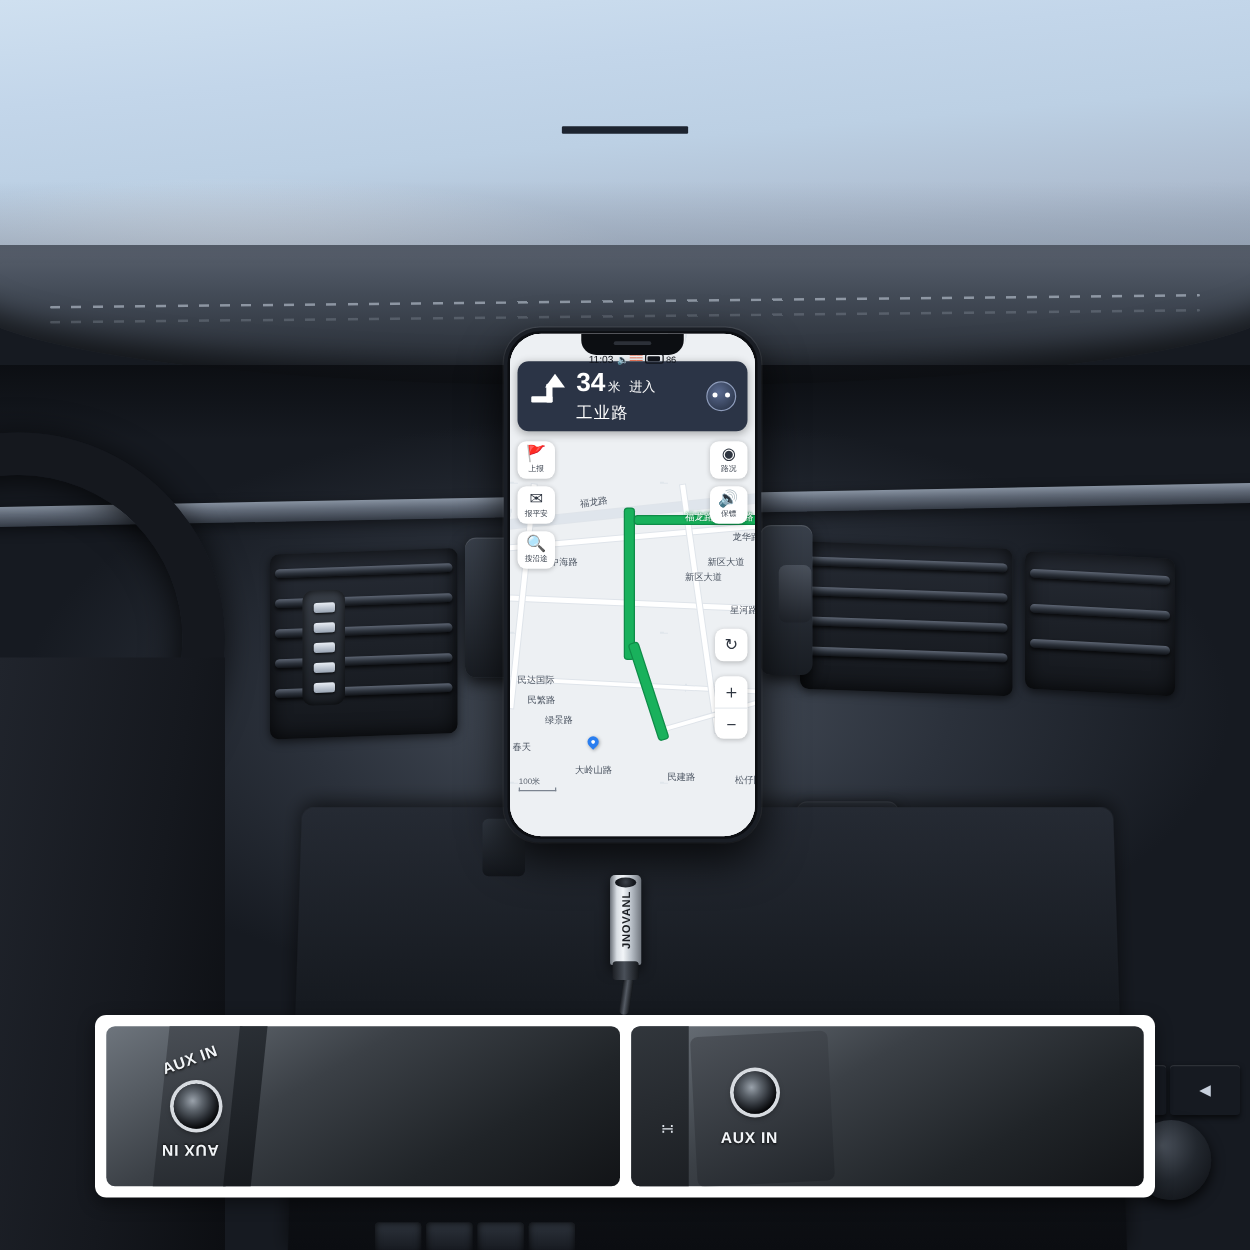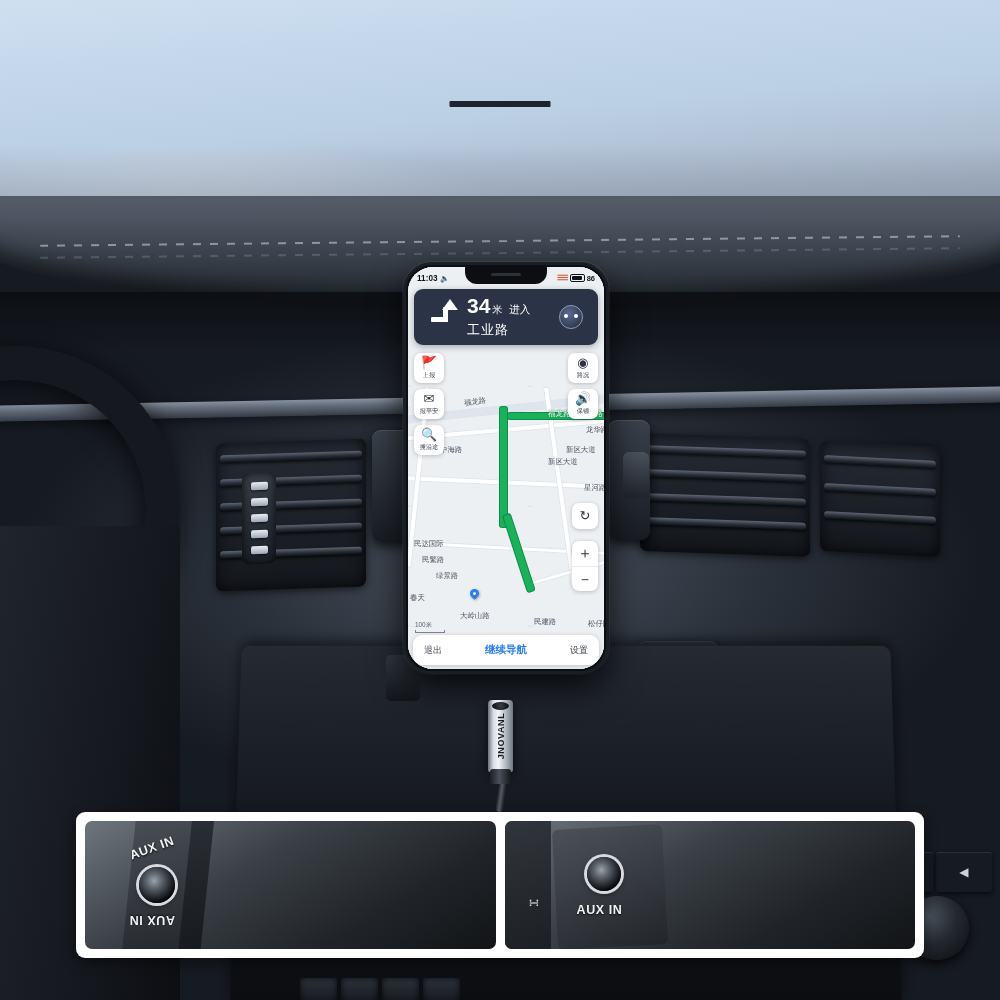--- a/index.html
+++ b/index.html
@@ -234,37 +234,37 @@
   }
   .screen{ position:absolute; inset:2px; border-radius:25px; overflow:hidden; background:#eef1f4; }
   .notch{
     position:absolute; left:50%; transform:translateX(-50%); top:0;
     width:82px; height:17px; background:#0c0e12; border-radius:0 0 12px 12px; z-index:9;
   }
   .notch .spk{ position:absolute; left:50%; top:6px; transform:translateX(-50%);
     width:30px; height:3px; border-radius:2px; background:#2c3038; }
 
   .statusbar{
-    position:absolute; left:0; top:0; width:100%; height:19px; z-index:8;
-    display:flex; align-items:center; justify-content:space-between;
-    padding:3px 9px 0; font-size:8.2px; color:#10131a; font-weight:bold;
+    position:absolute; left:0; top:9px; width:100%; height:19px; z-index:8;
+    display:flex; align-items:center; justify-content:center;
+    padding:3px 9px 0; font-size:8.2px; color:#10131a; font-weight:normal;
   }
   .sb-l{ display:flex; align-items:center; gap:3px; }
   .sb-r{ display:flex; align-items:center; gap:2px; }
   .mute-ic{ font-size:7.5px; }
   .sig-red{ color:#e0502a; font-size:7px; letter-spacing:-1px; }
   .bat{ width:15px; height:7.5px; border:1.1px solid #10131a; border-radius:2px; position:relative; }
   .bat:after{ content:""; position:absolute; left:1px; top:1px; bottom:1px; width:10px; background:#10131a; border-radius:1px; }
   .bat-pct{ font-size:7.5px; }
 
   
   .navbar{
     position:absolute; left:6px; top:22px; width:calc(100% - 12px); height:56px;
     background:#2b3446; border-radius:9px; z-index:7;
-    display:flex; align-items:center; padding:0 15px; color:#fff;
+    display:flex; align-items:center; padding:0 9px; color:#fff;
     box-shadow:0 2px 7px rgba(0,0,0,.3);
   }
   .turn-ic{ width:34px; height:34px; position:relative; flex:0 0 auto; }
   .turn-ic .stem{ position:absolute; left:2px; top:17px; width:17px; height:5px; background:#fff; border-radius:1px; }
   .turn-ic .up{ position:absolute; left:14px; top:7px; width:5px; height:15px; background:#fff; border-radius:1px; }
   .turn-ic .head{ position:absolute; left:13px; top:-1px; width:0; height:0;
     border-left:8px solid transparent; border-right:8px solid transparent; border-bottom:11px solid #fff; }
   .nav-txt{ flex:1; margin-left:4px; }
   .nav-line1{ display:flex; align-items:baseline; gap:2px; }
   .nav-dist{ font-size:21px; font-weight:bold; line-height:1; }
@@ -561,25 +561,20 @@
       <div class="zoomstack" style="top:274px;">
         <div>＋</div>
         <div>－</div>
       </div>
 
       <div class="scalebar">
         <span>100米</span>
         <i></i>
       </div>
 
-      <div class="bottombar">
-        <span>退出</span>
-        <span class="bb-main">继续导航</span>
-        <span>设置</span>
-      </div>
 
     </div>
   </div>
 
   <div class="cable"></div>
   <div class="conn">
     <div class="cap"></div>
     <div class="brand">JNOVANL</div>
     <div class="collar"></div>
   </div>

